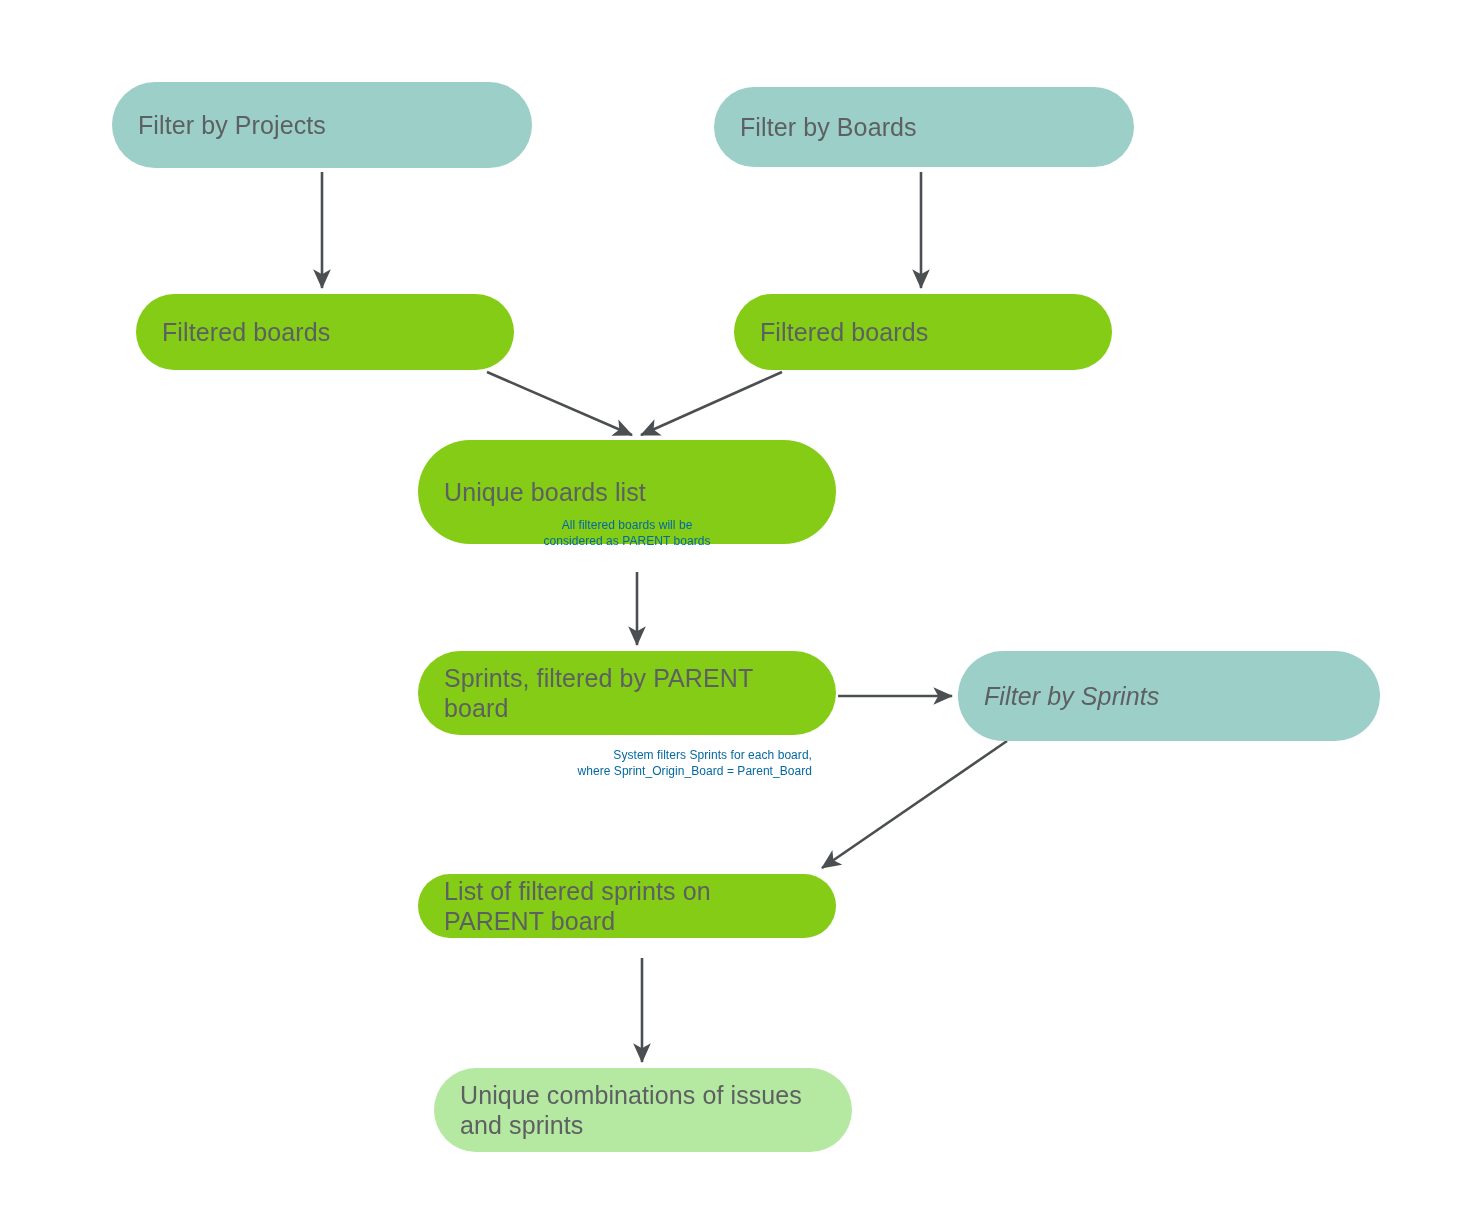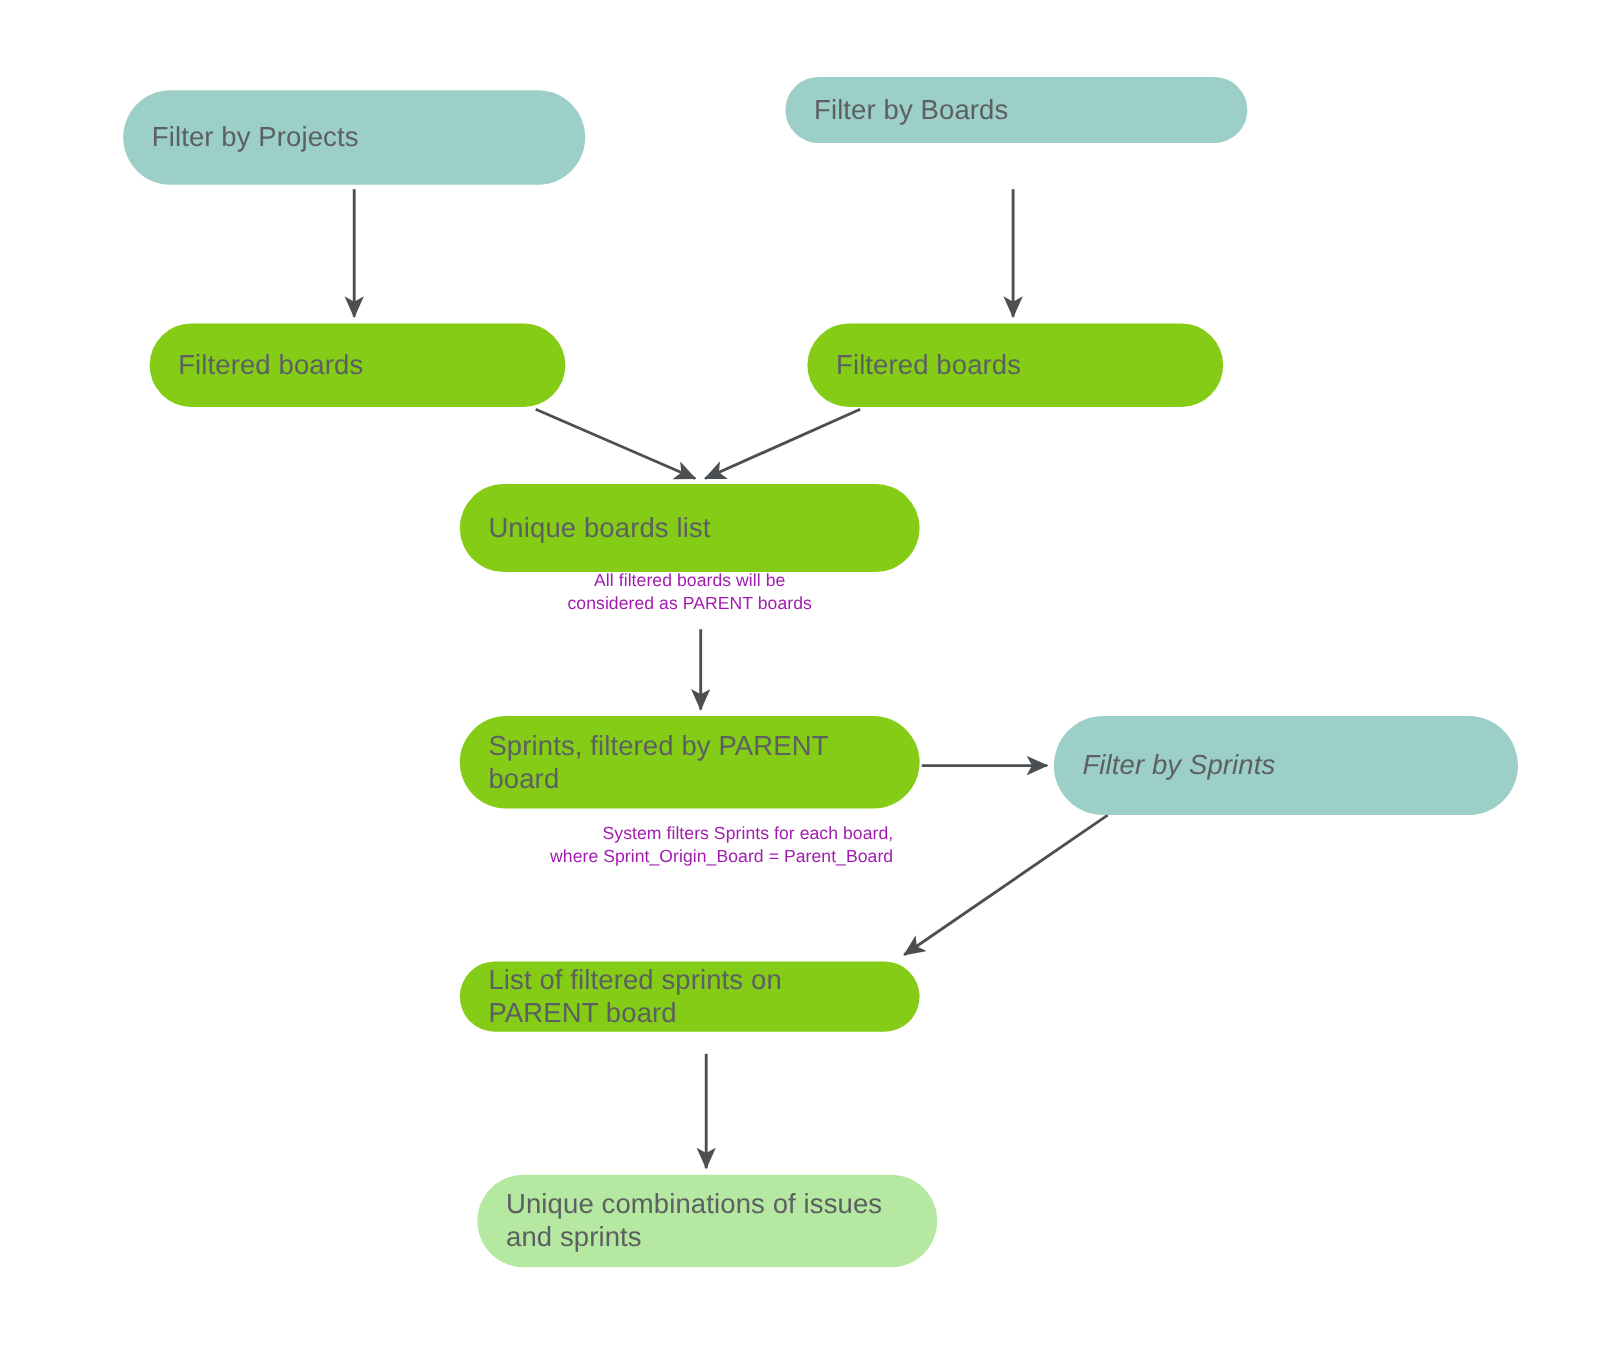--- a/index.html
+++ b/index.html
@@ -33,22 +33,22 @@
     padding: 4px 26px;
   }
   .node.teal   { background: #9ccfc8; }
   .node.grey   { background: #84cc16; }
   .node.green  { background: #b5e8a0; }
   .node .label { display: block; width: 100%; }
 
   .note {
     position: absolute;
     text-align: center;
-    color: #a21caf;
-    font-size: 16px;
+    color: #0369a1;
+    font-size: 12px;
     line-height: 1.32;
     letter-spacing: 0.05px;
     white-space: pre-line;
   }
   svg.edges {
     position: absolute;
     left: 0;
     top: 0;
     width: 1474px;
     height: 1230px;
@@ -81,30 +81,30 @@
         <path class="edge-path" d="M 838,696 L 952,696" marker-end="url(#arrowhead)"></path>
         <path class="edge-path" d="M 1007,741 L 822,868" marker-end="url(#arrowhead)"></path>
         <path class="edge-path" d="M 642,958 L 642,1062" marker-end="url(#arrowhead)"></path>
       </g>
   </svg>
 
   <div id="nodes-layer">
       <div class="node teal" style="left: 112px; top: 82px; width: 420px; height: 86px;">
         <span class="label">Filter by Projects</span>
       </div>
-      <div class="node teal" style="left: 714px; top: 70px; width: 420px; height: 60px;">
+      <div class="node teal" style="left: 714px; top: 87px; width: 420px; height: 80px;">
         <span class="label">Filter by Boards</span>
       </div>
       <div class="node grey" style="left: 136px; top: 294px; width: 378px; height: 76px;">
         <span class="label">Filtered boards</span>
       </div>
       <div class="node grey" style="left: 734px; top: 294px; width: 378px; height: 76px;">
         <span class="label">Filtered boards</span>
       </div>
-      <div class="node grey" style="left: 418px; top: 440px; width: 418px; height: 80px;">
+      <div class="node grey" style="left: 418px; top: 440px; width: 418px; height: 104px;">
         <span class="label">Unique boards list</span>
       </div>
       <div class="node grey" style="left: 418px; top: 651px; width: 418px; height: 84px;">
         <span class="label">Sprints, filtered by PARENT board</span>
       </div>
       <div class="node teal" style="left: 958px; top: 651px; width: 422px; height: 90px; font-style: italic;">
         <span class="label">Filter by Sprints</span>
       </div>
       <div class="node grey" style="left: 418px; top: 874px; width: 418px; height: 64px;">
         <span class="label">List of filtered sprints on PARENT board</span>

